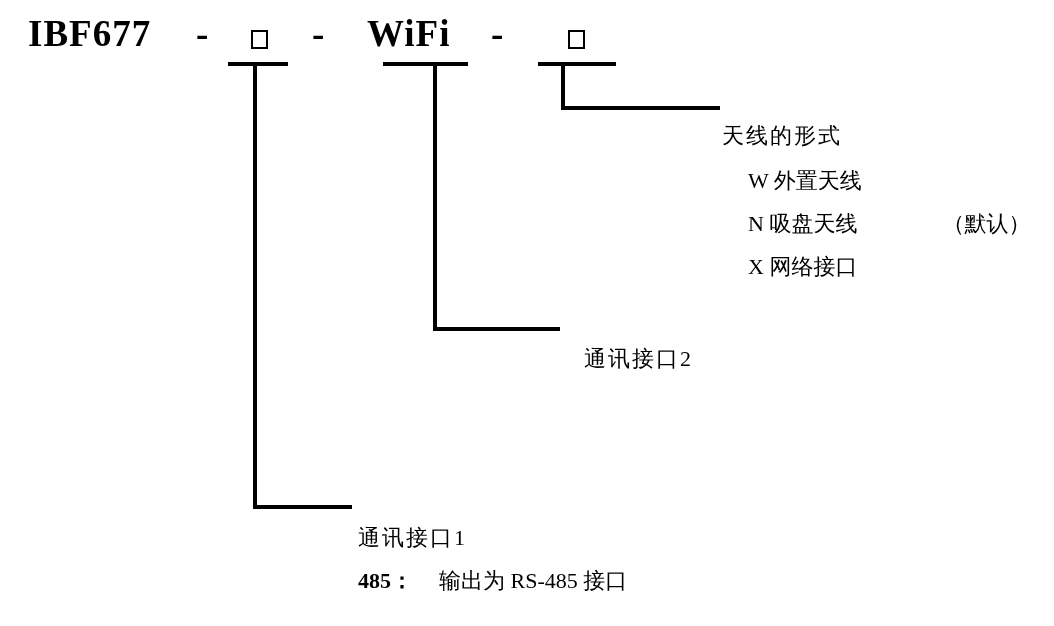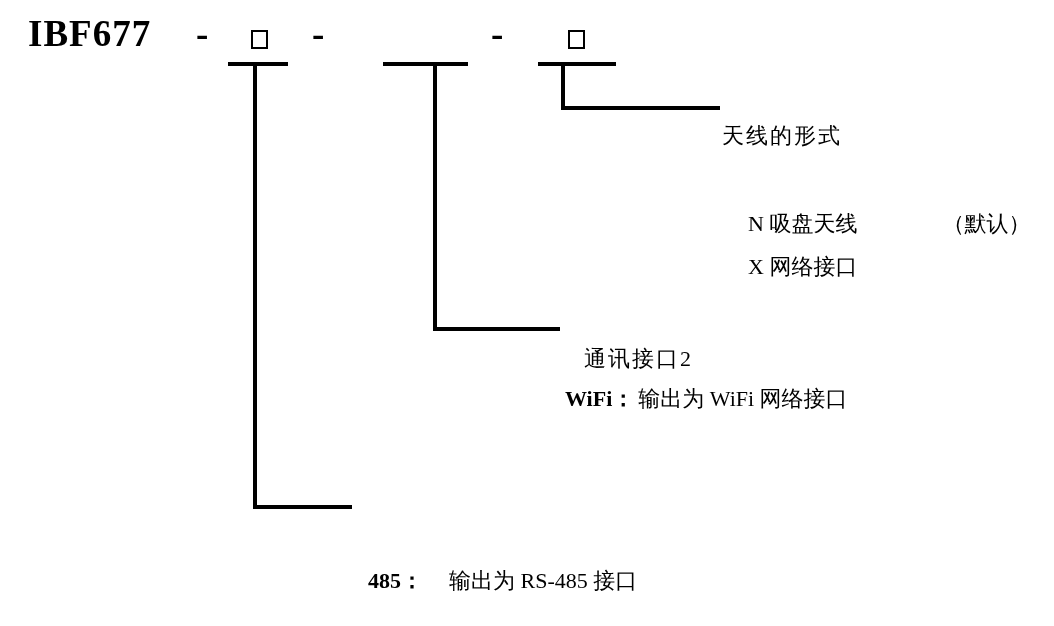--- a/index.html
+++ b/index.html
@@ -19,44 +19,46 @@
 </style>
 </head>
 <body>
 
 <div class="canvas">
 
   <span class="model" style="left:28px">IBF677</span>
   <span class="model" style="left:196px">-</span>
   <span class="slot" style="left:251px"></span>
   <span class="model" style="left:312px">-</span>
+  <span class="model" style="left:367px">WiFi</span>
   <span class="model" style="left:491px">-</span>
   <span class="slot" style="left:568px"></span>
 
   <div class="ln" style="left:228px;top:62px;width:60px;height:4px"></div>
   <div class="ln" style="left:383px;top:62px;width:85px;height:4px"></div>
   <div class="ln" style="left:538px;top:62px;width:78px;height:4px"></div>
 
   <div class="ln" style="left:253px;top:62px;width:4px;height:447px"></div>
   <div class="ln" style="left:433px;top:62px;width:4px;height:269px"></div>
   <div class="ln" style="left:561px;top:62px;width:4px;height:48px"></div>
   <div class="ln" style="left:561px;top:106px;width:159px;height:4px"></div>
   <div class="ln" style="left:433px;top:327px;width:127px;height:4px"></div>
   <div class="ln" style="left:253px;top:505px;width:99px;height:4px"></div>
 
   <div class="txt title" style="left:722px;top:86px">天线的形式</div>
+  <div class="txt" style="left:748px;top:131px">
+    <span>W 外置天线</span>
+  </div>
   <div class="txt" style="left:748px;top:174px">
     <span>N 吸盘天线</span><span class="note">（默认）</span>
   </div>
   <div class="txt" style="left:748px;top:217px">
     <span>X 网络接口</span>
   </div>
 
   <div class="txt title" style="left:584px;top:309px">通讯接口2</div>
-  <div class="txt" style="left:565px;top:349px">
-    <span class="code">WiFi：</span><span class="desc-tight">输出为 WiFi 网络接口</span>
-  </div>
 
-  <div class="txt" style="left:368px;top:531px">
+  <div class="txt title" style="left:358px;top:488px">通讯接口1</div>
+  <div class="txt" style="left:358px;top:531px">
     <span class="code">485：</span><span class="desc">输出为 RS-485 接口</span>
   </div>
 
 </div>
 
 </body></html>

